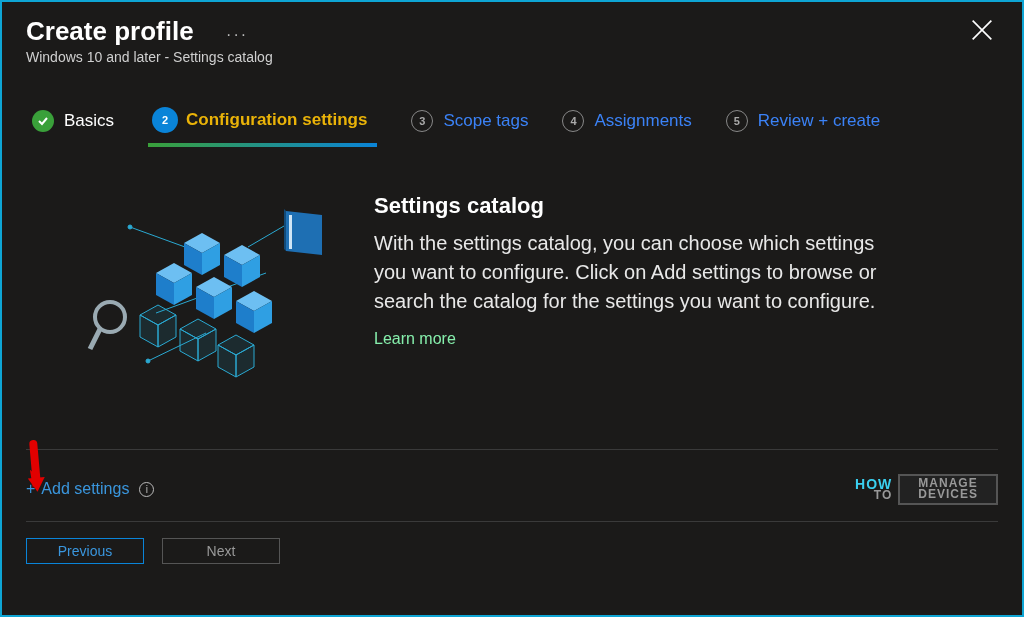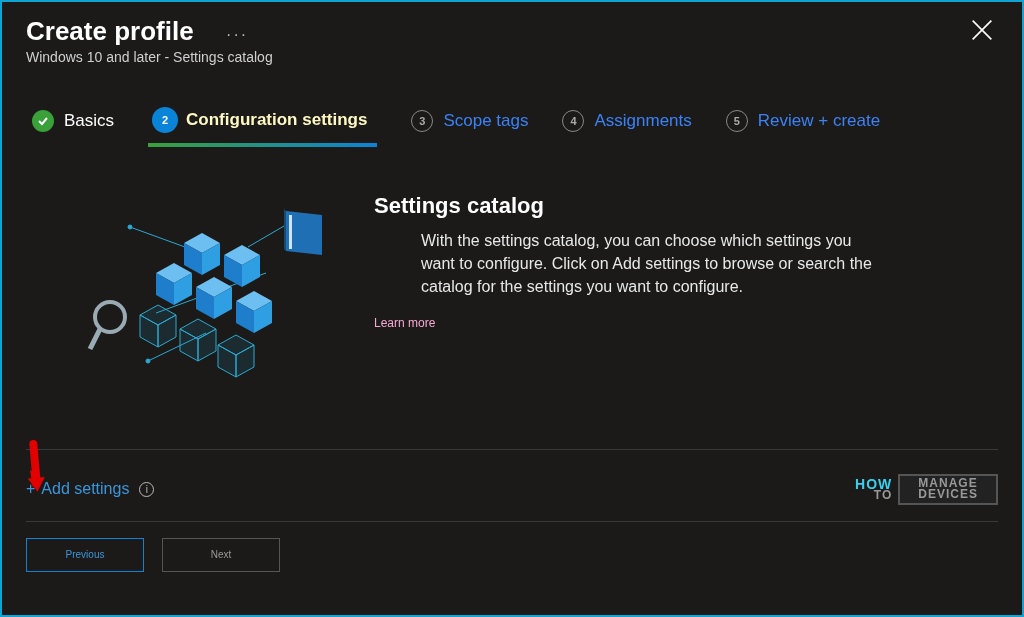--- a/index.html
+++ b/index.html
@@ -25,37 +25,37 @@
   .stepper { display: flex; align-items: center; gap: 34px; padding: 34px 12px 10px 30px; }
   .step { display: flex; align-items: center; gap: 10px; cursor: pointer; }
   .step-circle {
     width: 22px; height: 22px; border-radius: 50%;
     display: flex; align-items: center; justify-content: center;
     font-size: 11px; font-weight: 600;
   }
   .step-done .step-circle { background: #3aa03a; color: #fff; }
   .step-active { padding: 4px 10px 6px 6px; border-radius: 15px; position: relative; }
   .step-active .step-circle { background: #0a84d8; color: #fff; box-shadow: 0 0 0 2px #0a84d8; }
-  .step-active .step-label { color: #fef9c3; font-weight: 600; }
+  .step-active .step-label { color: #eab308; font-weight: 600; }
   .step-active::after {
     content:""; position:absolute; left:0; right:0; bottom:-10px; height:4px;
     background: linear-gradient(90deg,#3aa03a 0%, #0a84d8 100%);
   }
   .step-pending .step-circle { border: 1.5px solid #888; color: #aaa; background: transparent; }
   .step-label { font-size: 17px; color: #bdbdbd; }
   .step-done .step-label { color: #fff; }
   .step-pending .step-label { color: #3b82f6; }
 
   
   .content { display: flex; align-items: flex-start; gap: 28px; padding: 46px 40px 20px 84px; }
   .illus { width: 260px; height: 200px; position: relative; flex-shrink:0; }
   .info { max-width: 510px; }
   .info-title { font-size: 22px; font-weight: 600; color: #fff; margin-bottom: 10px; }
-  .info-body { font-size: 16px; color: #e8e8e8; line-height: 1.45; margin-bottom: 14px; margin-left: 47px; }
-  .link { color: #f9a8d4; font-size: 12px; cursor: pointer; }
+  .info-body { font-size: 20px; color: #e8e8e8; line-height: 1.45; margin-bottom: 14px; }
+  .link { color: #86efac; font-size: 16px; cursor: pointer; }
 
   
   .sep { height: 1px; background: #3a3a3a; margin: 36px 24px 0 24px; }
 
   
   .add-row { display:flex; align-items:center; justify-content:space-between; padding: 24px 24px 10px 24px; position:relative;}
   .add-link { color: #3a96dd; font-size: 16px; display:flex; align-items:center; gap:6px; cursor:pointer;}
   .info-icon { width:15px; height:15px; border:1.3px solid #bbb; border-radius:50%; display:inline-flex; align-items:center; justify-content:center; font-size:10px; color:#bbb; margin-left:4px;}
   .arrow { position:absolute; left:10px; top:-6px; transform: rotate(40deg); }
   .arrow svg { fill:#e20000; }
@@ -65,21 +65,21 @@
   .wm-how { color:#3ad0f0; font-size:14px; font-weight:700; letter-spacing:1px;}
   .wm-to { color:#999; font-size:12px; font-weight:700; letter-spacing:1px;}
   .wm-box { background:#222; border:2px solid #555; padding:2px 18px; text-align:left; line-height:0.95;}
   .wm-mg { color:#999; font-size:12px; font-weight:700; letter-spacing:1px;}
   .wm-dv { color:#999; font-size:12px; font-weight:700; letter-spacing:1px;}
 
   .sep2 { height:1px; background:#3a3a3a; margin: 6px 24px 0 24px; }
 
   
   .footer { display:flex; gap:18px; padding: 16px 24px 18px 24px; }
-  .btn { min-width: 118px; height: 34px; font-size:10px; display:flex; align-items:center; justify-content:center; cursor:pointer; }
+  .btn { min-width: 118px; height: 26px; font-size:14px; display:flex; align-items:center; justify-content:center; cursor:pointer; }
   .btn-prev { border:1px solid #0a84d8; color:#3a96dd; background:transparent; }
   .btn-next { border:1px solid #555; color:#999; background:transparent; }
 </style>
 </head>
 <body>
 
 <div class="header">
   <span class="title">Create profile</span>
   <span class="more-dots">···</span>
   <div class="subtitle">Windows 10 and later - Settings catalog</div>

